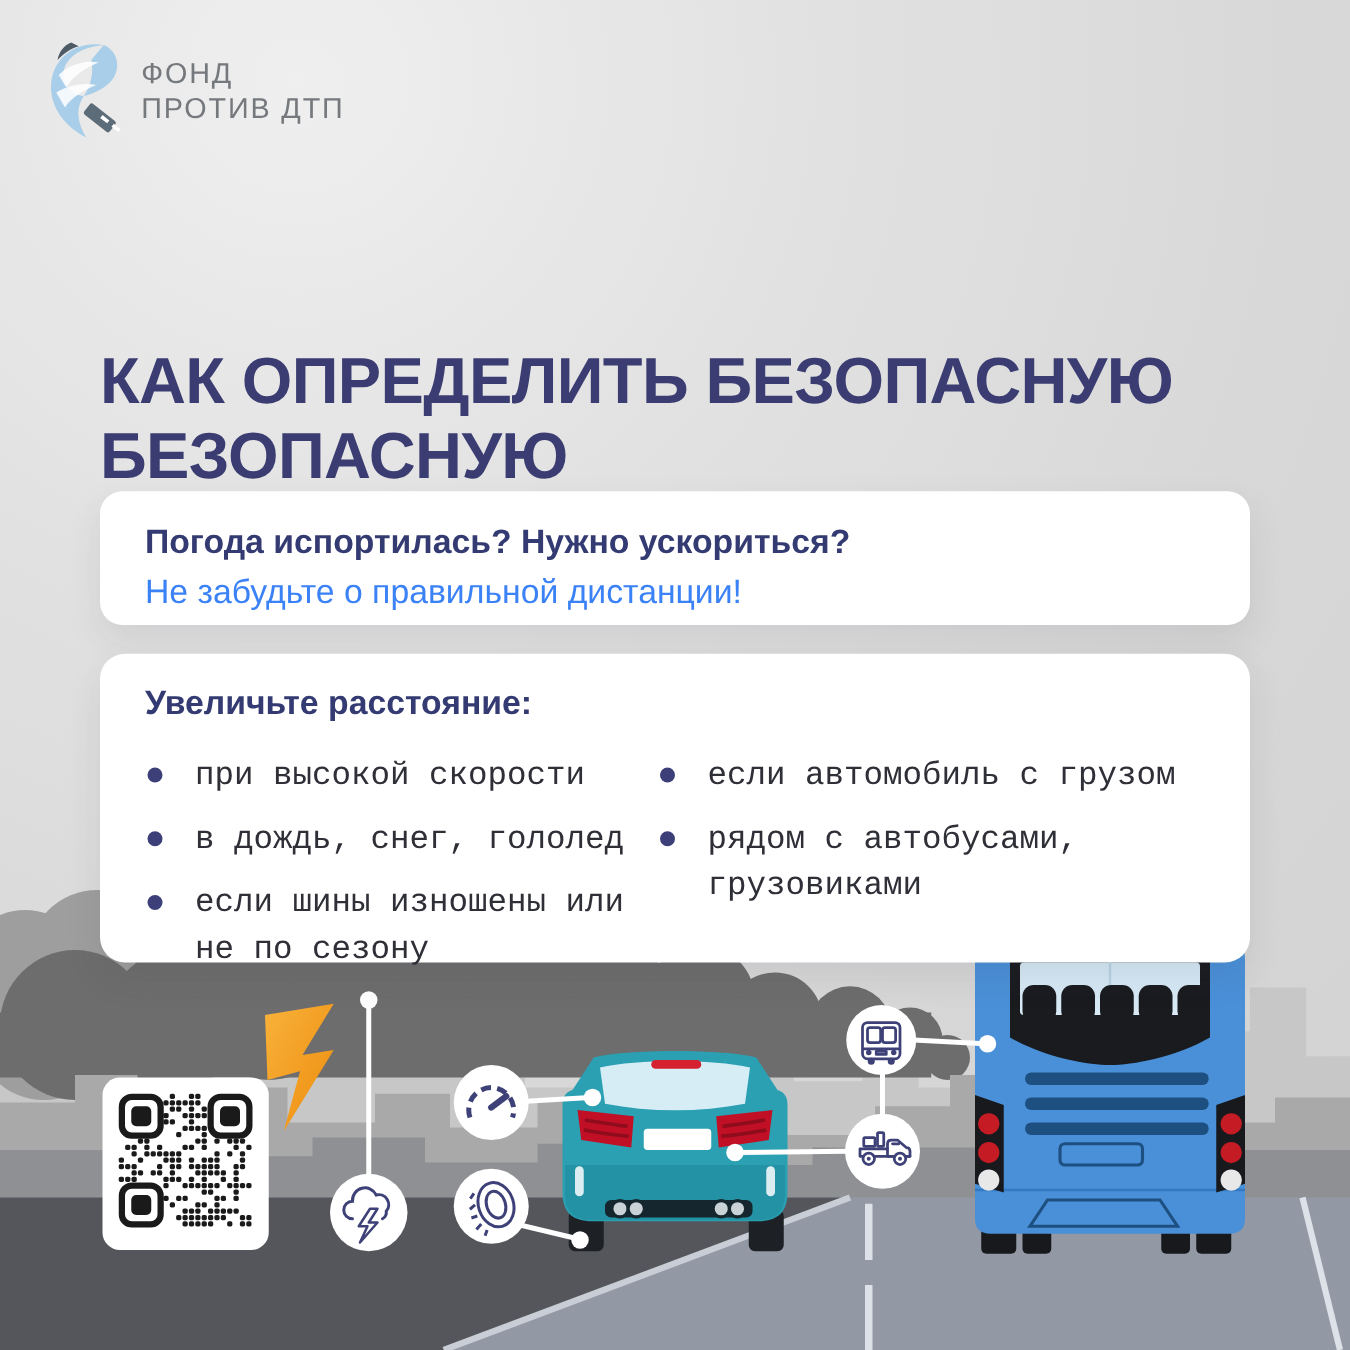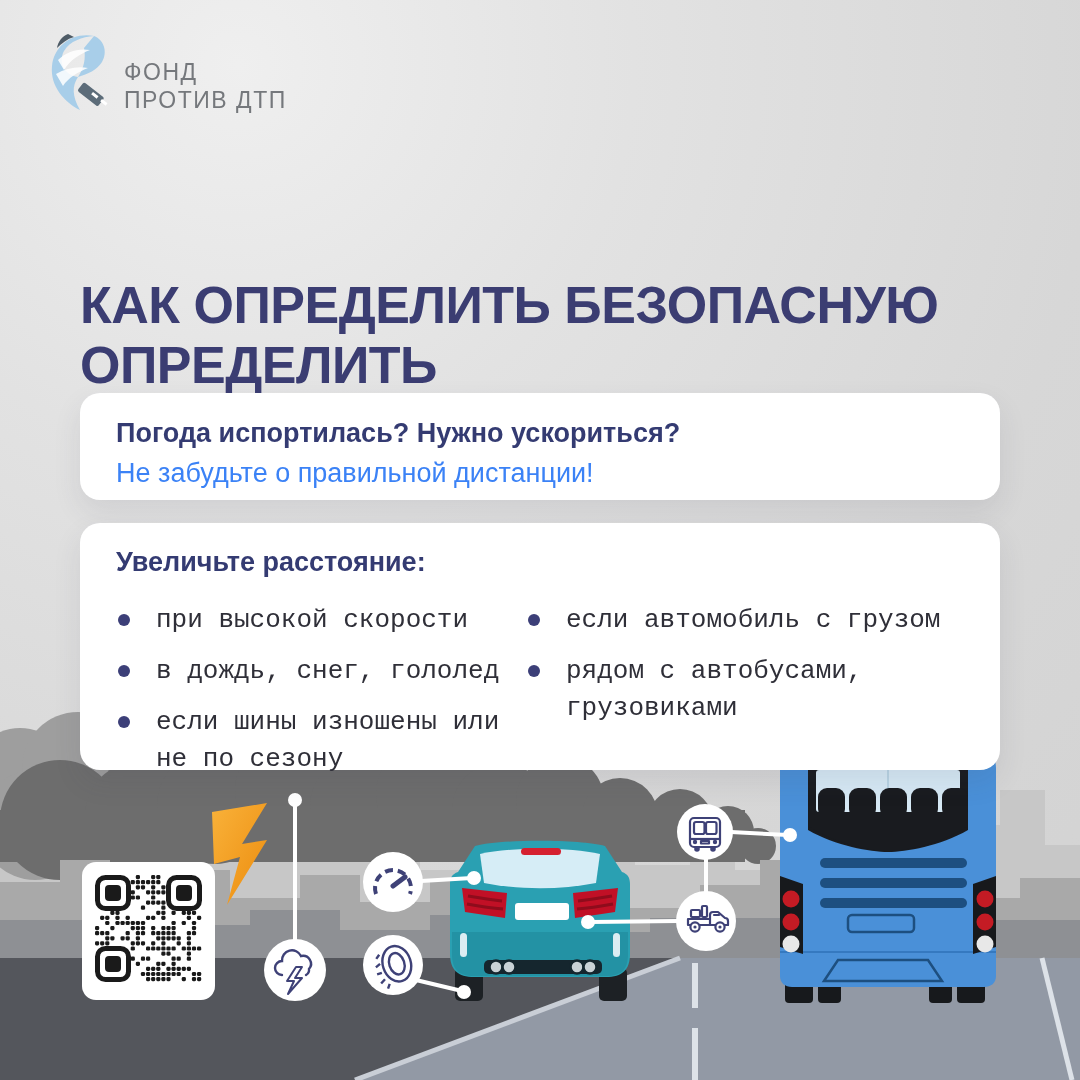--- a/index.html
+++ b/index.html
@@ -1,27 +1,27 @@
 <!DOCTYPE html>
 <html lang="ru"><head>
 <meta charset="utf-8">
 <style>
   html,body{margin:0;padding:0;background:#9b9b9b;font-family:"Liberation Sans",sans-serif;}
   .poster{position:relative;width:1080px;height:1080px;margin:0 auto;overflow:hidden;
     background:radial-gradient(circle at 22% 6%, #efefef 0%, #e2e2e2 30%, #d7d7d7 65%, #d2d2d2 100%);}
   
-  .logo{position:absolute;left:44px;top:30px;display:flex;align-items:flex-end;gap:14px;z-index:3;}
+  .logo{position:absolute;left:33px;top:30px;display:flex;align-items:center;gap:14px;z-index:3;}
   .logo-text{color:#75787c;font-size:23px;line-height:1.22;letter-spacing:1.5px;font-weight:400;}
   
   .title{position:absolute;left:80px;top:240px;width:950px;z-index:3;
     font-size:52px;line-height:1.16;font-weight:800;color:#3b3d72;letter-spacing:-0.5px;}
   
   .card{position:absolute;left:80px;width:920px;background:#ffffff;border-radius:20px;
     box-shadow:0 12px 28px rgba(60,60,80,.10);z-index:3;box-sizing:border-box;}
-  .card1{top:393px;height:107px;padding:25px 36px;}
+  .card1{top:393px;height:107px;padding:25px 36px;border-radius:18px;}
   .card1 .q{margin:0 0 9px 0;font-size:27px;font-weight:700;color:#343b72;}
   .card1 .note{margin:0;font-size:27px;font-weight:400;color:#3b82f6;}
   .card2{top:523px;height:247px;padding:24px 36px;}
   .card2 h2{margin:0 0 24px 0;font-size:27px;font-weight:700;color:#343b72;}
   .cols{display:flex;}
   .col1{width:410px;}
   .col2{width:434px;}
   ul.blist{list-style:none;margin:0;padding:0;font-family:Liberation Mono, monospace;}
   ul.blist li{position:relative;padding-left:40px;margin-bottom:14px;
     font-size:26px;line-height:1.42;color:#2f2f38;}
@@ -46,21 +46,21 @@
       <rect x="58" y="69" width="7" height="3" transform="rotate(38 58 69)" fill="#ffffff"></rect>
     </svg>
     <div class="logo-text">
       <div>ФОНД</div>
       <div>ПРОТИВ ДТП</div>
     </div>
   </div>
 
   <h1 class="title">
     <span>КАК ОПРЕДЕЛИТЬ БЕЗОПАСНУЮ</span><br>
-    <span>ОПРЕДЕЛИТЬ</span>
+    <span>БЕЗОПАСНУЮ</span>
   </h1>
 
   <div class="card card1">
     <p class="q">Погода испортилась? Нужно ускориться?</p>
     <p class="note">Не забудьте о правильной дистанции!</p>
   </div>
 
   <div class="card card2">
     <h2>Увеличьте расстояние:</h2>
     <div class="cols">

